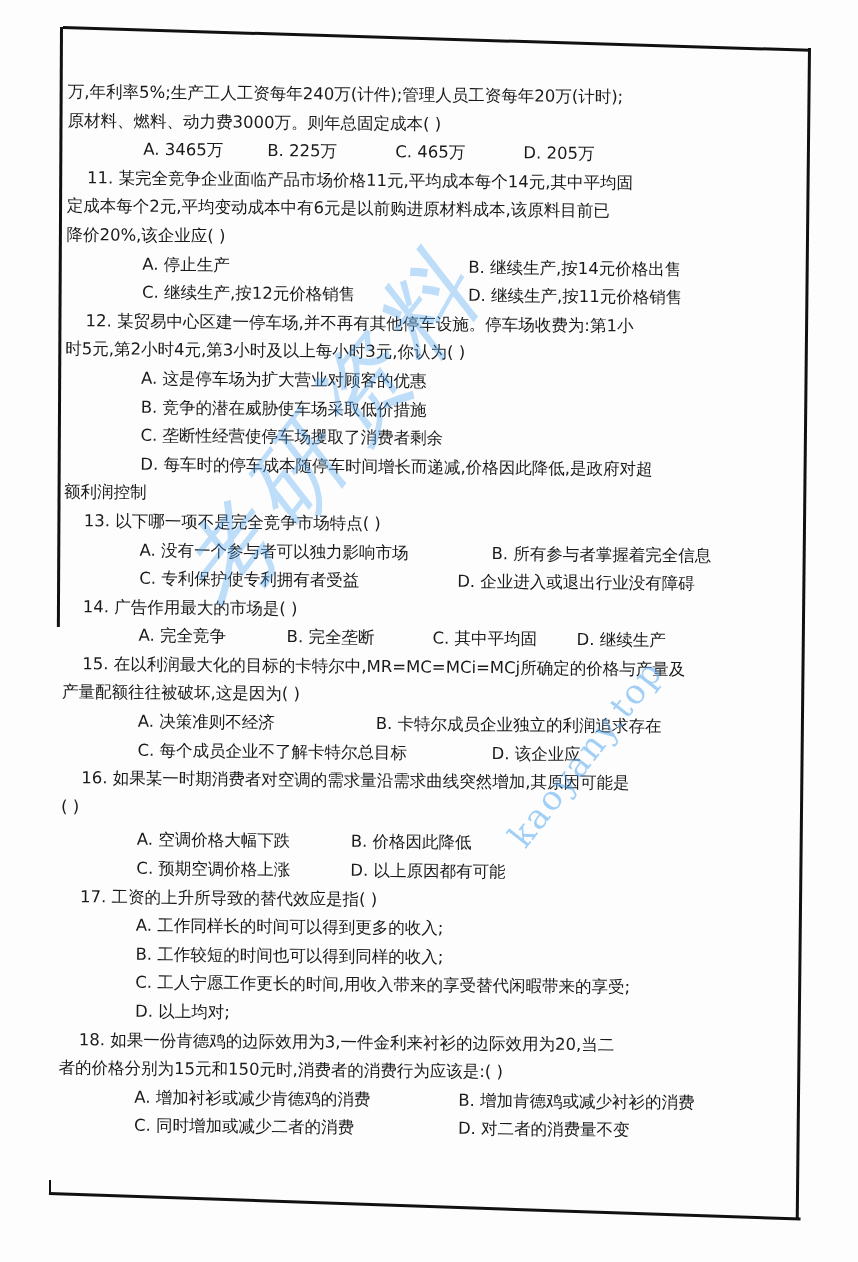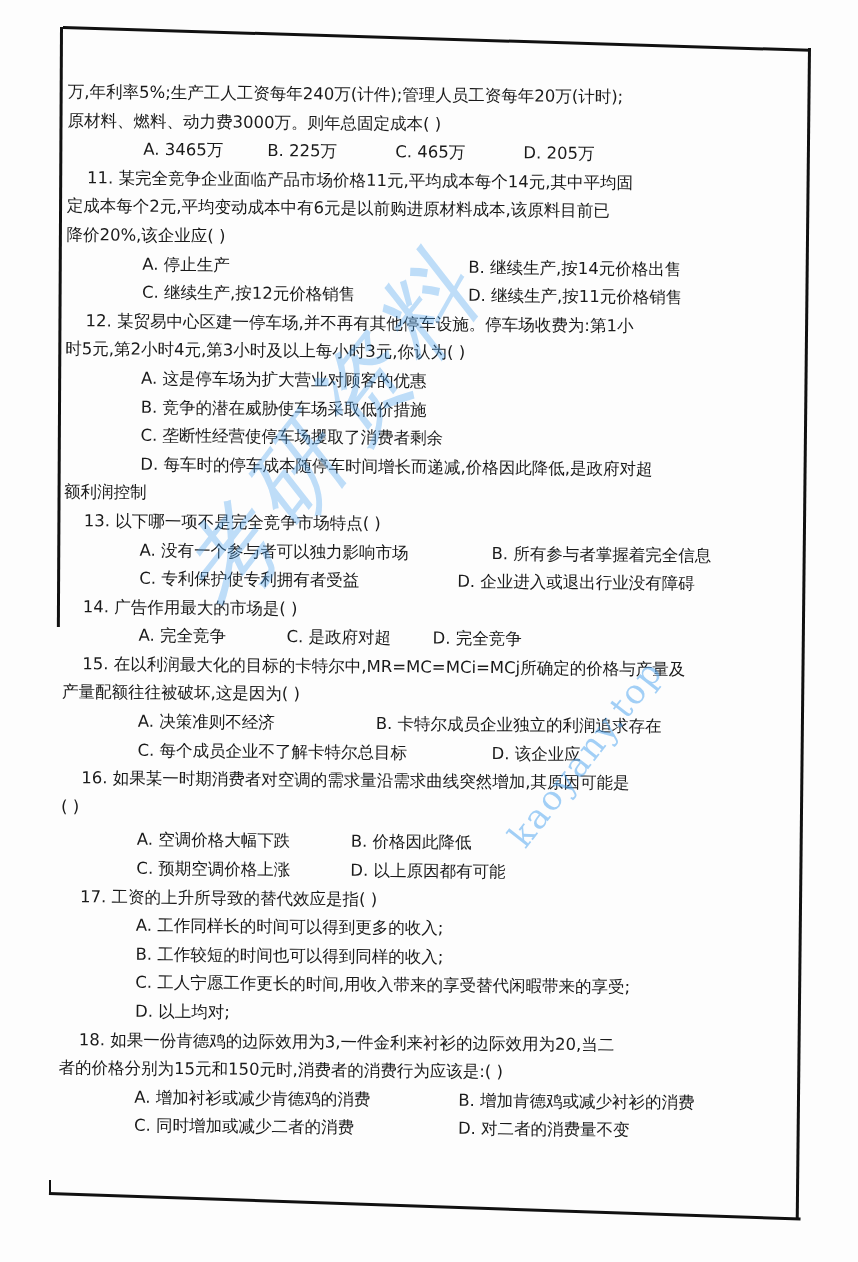--- a/index.html
+++ b/index.html
@@ -176,22 +176,23 @@
       <div class="line opt-row o13b">
         <span class="opt">C. 专利保护使专利拥有者受益</span>
         <span class="opt">D. 企业进入或退出行业没有障碍</span>
       </div>
     </div>
 
     <div>
       <div class="line q-first">14. 广告作用最大的市场是(  )</div>
       <div class="line opt-row o14">
         <span class="opt">A. 完全竞争</span>
-        <span class="opt">C. 是政府对超</span>
-        <span class="opt">D. 完全竞争</span>
+        <span class="opt">B. 完全垄断</span>
+        <span class="opt">C. 其中平均固</span>
+        <span class="opt">D. 继续生产</span>
       </div>
     </div>
 
     <div>
       <div class="line q-first">15. 在以利润最大化的目标的卡特尔中,MR=MC=MCi=MCj所确定的价格与产量及</div>
       <div class="line">产量配额往往被破坏,这是因为(  )</div>
       <div class="line opt-row o15a">
         <span class="opt">A. 决策准则不经济</span>
         <span class="opt">B. 卡特尔成员企业独立的利润追求存在</span>
       </div>

